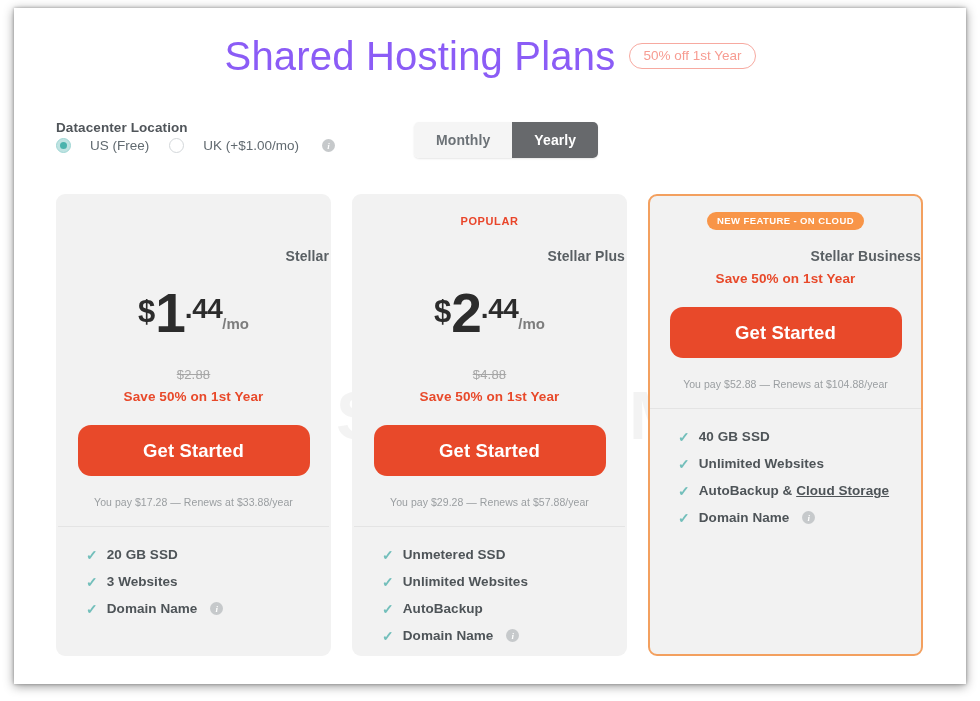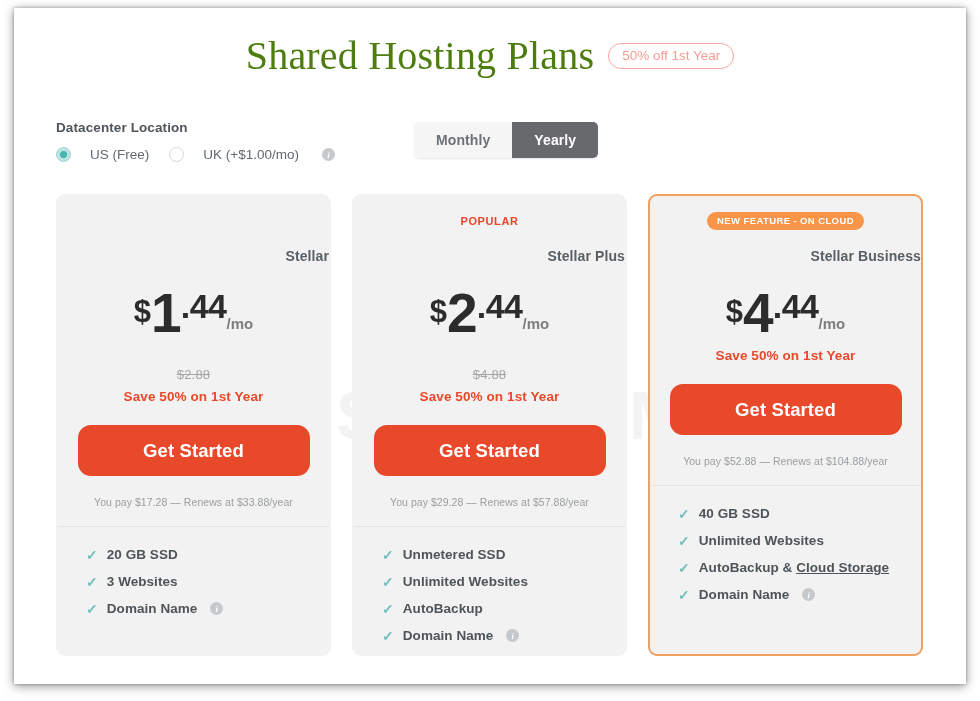--- a/index.html
+++ b/index.html
@@ -54,24 +54,24 @@
     left: 0; right: 0;
     top: 28px;
     display: flex;
     align-items: center;
     justify-content: center;
     gap: 14px;
   }
   .page-title {
     font-size: 40px;
     font-weight: 400;
-    color: #4d7c0f;
+    color: #8b5cf6;
     letter-spacing: 0.2px;
     line-height: 1;
-    font-family: Liberation Serif, serif;
+    font-family: Liberation Sans, sans-serif;
   }
   .title-badge {
     border: 1.5px solid #f7a9a0;
     color: #f79c92;
     border-radius: 20px;
     font-size: 13.5px;
     padding: 5px 13px 6px 13px;
     line-height: 1;
     white-space: nowrap;
     font-weight: 400;
@@ -86,21 +86,21 @@
   }
   .dc-block {
     position: absolute;
     left: 42px;
     top: 8px;
   }
   .dc-label {
     font-size: 13.5px;
     font-weight: bold;
     color: #50555a;
-    margin-bottom: 12px;
+    margin-bottom: 3px;
     letter-spacing: 0.1px;
   }
   .radio-row {
     display: flex;
     align-items: center;
     gap: 20px;
   }
   .radio-opt {
     display: flex;
     align-items: center;
@@ -227,21 +227,21 @@
     font-size: 31px;
     font-weight: bold;
     vertical-align: 10px;
   }
   .price .whole {
     font-size: 55px;
     font-weight: bold;
     letter-spacing: -1px;
   }
   .price .cents {
-    font-size: 34px;
+    font-size: 28px;
     font-weight: bold;
     vertical-align: 14px;
     letter-spacing: -0.5px;
   }
   .price .per {
     font-size: 15px;
     font-weight: bold;
     color: #7d7d7d;
     vertical-align: 3px;
   }
@@ -422,21 +422,20 @@
                 <span><span>Domain Name</span></span>
                 <span class="info-icon">i</span>
               </li>
             </ul>
           </div>
           <div class="card highlight">
             <div class="badge-slot">
               <span class="badge-new">NEW FEATURE - ON CLOUD</span>
             </div>
             <div class="plan-name">Stellar Business</div>
-            <div class="price"><span class="cur">$</span><span class="whole">4</span><span class="cents">.44</span><span class="per">/mo</span></div>
             <div class="save-line">Save 50% on 1st Year</div>
             <button class="cta">Get Started</button>
             <div class="renew-note">You pay $52.88 — Renews at $104.88/year</div>
             <div class="divider"></div>
             <ul class="feature-list">
               <li class="feature-item">
                 <span class="check">✓</span>
                 <span><span>40 GB SSD</span></span>
               </li>
               <li class="feature-item">

